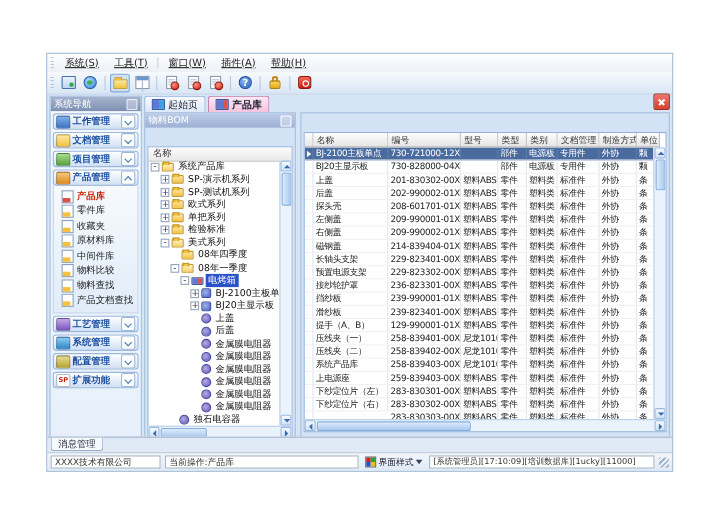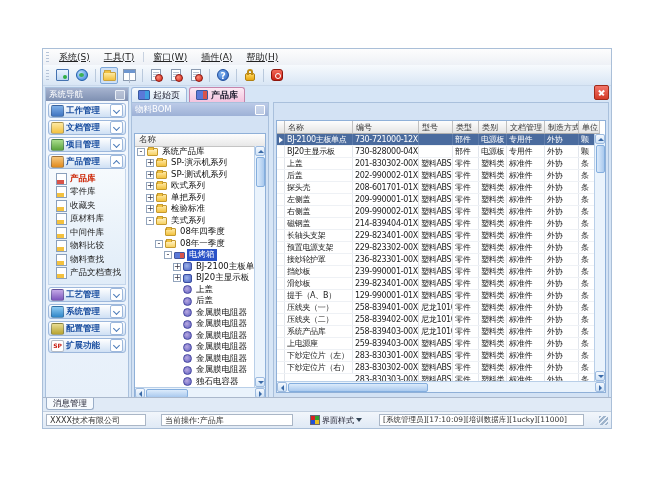--- a/index.html
+++ b/index.html
@@ -141,21 +141,21 @@
   .td.gut{padding:0;justify-content:center;}
   .tr.selected{background:#4a6b9e;}
   .tr.selected .td{color:#fff;border-right-color:#5f7dab;}
   .tr.selected .gut::after{content:"";border:3px solid transparent;border-left:4px solid #fff;margin-left:3px;}
 
   
   .msgstrip{position:absolute;left:0;right:0;bottom:17px;height:13px;background:#e0eaf6;border-top:1px solid #aab8cc;}
   .msgtab{position:absolute;left:3px;top:0;height:11px;padding:0 6px;background:#f6fafe;border:1px solid #9aaec8;border-top:none;
           border-radius:0 0 3px 3px;font-size:8.5px;display:flex;align-items:center;color:#223;}
   .statusbar{position:absolute;left:0;right:0;bottom:0;height:17px;background:linear-gradient(#f2f6fb,#dfe9f5);
-             border-top:1px solid #c2cfdf;display:flex;align-items:center;padding:0 3px;gap:15px;box-sizing:border-box;}
+             border-top:1px solid #c2cfdf;display:flex;align-items:center;padding:0 3px;gap:4px;box-sizing:border-box;}
   .sfield{height:12px;border:1px solid #aab6c6;background:#fff;font-size:8px;display:flex;align-items:center;
           padding:0 3px;color:#333;box-sizing:border-box;white-space:nowrap;overflow:hidden;}
   .sf-company{width:100px;} .sf-op{flex:1;} .sf-session{width:205px;font-size:7.5px;}
   .style-btn{display:flex;align-items:center;gap:2px;font-size:8px;color:#223;padding:0 2px;flex:none;}
   .style-ic{width:8px;height:8px;display:grid;grid-template-columns:1fr 1fr;grid-template-rows:1fr 1fr;border:1px solid #667;}
   .style-ic i:nth-child(1){background:#d82020;} .style-ic i:nth-child(2){background:#30a030;}
   .style-ic i:nth-child(3){background:#2050d8;} .style-ic i:nth-child(4){background:#e8c020;}
   .caret{width:0;height:0;border-left:3px solid transparent;border-right:3px solid transparent;border-top:4px solid #345;}
   .resize-grip{width:9px;height:9px;background:repeating-linear-gradient(135deg,#9fb4cc 0 1.5px,transparent 1.5px 3.5px);flex:none;}
 </style>
@@ -426,21 +426,21 @@
             <div class="tnode" style="padding-left: 38px;">
               <span class="tspace"></span>
               <span class="tico ti-gear"></span>
               <span class="tlabel">金属膜电阻器</span>
             </div>
             <div class="tnode" style="padding-left: 38px;">
               <span class="tspace"></span>
               <span class="tico ti-gear"></span>
               <span class="tlabel">金属膜电阻器</span>
             </div>
-            <div class="tnode" style="padding-left: 38px;">
+            <div class="tnode" style="padding-left: 18px;">
               <span class="tspace"></span>
               <span class="tico ti-gear"></span>
               <span class="tlabel">独石电容器</span>
             </div>
           </div>
         <div class="vscroll" style="top:12px;bottom:11px;">
           <span class="sbtn up"></span>
           <span class="vthumb" style="height:30px;"></span>
           <span class="sbtn down" style="margin-top:auto;"></span>
         </div>

